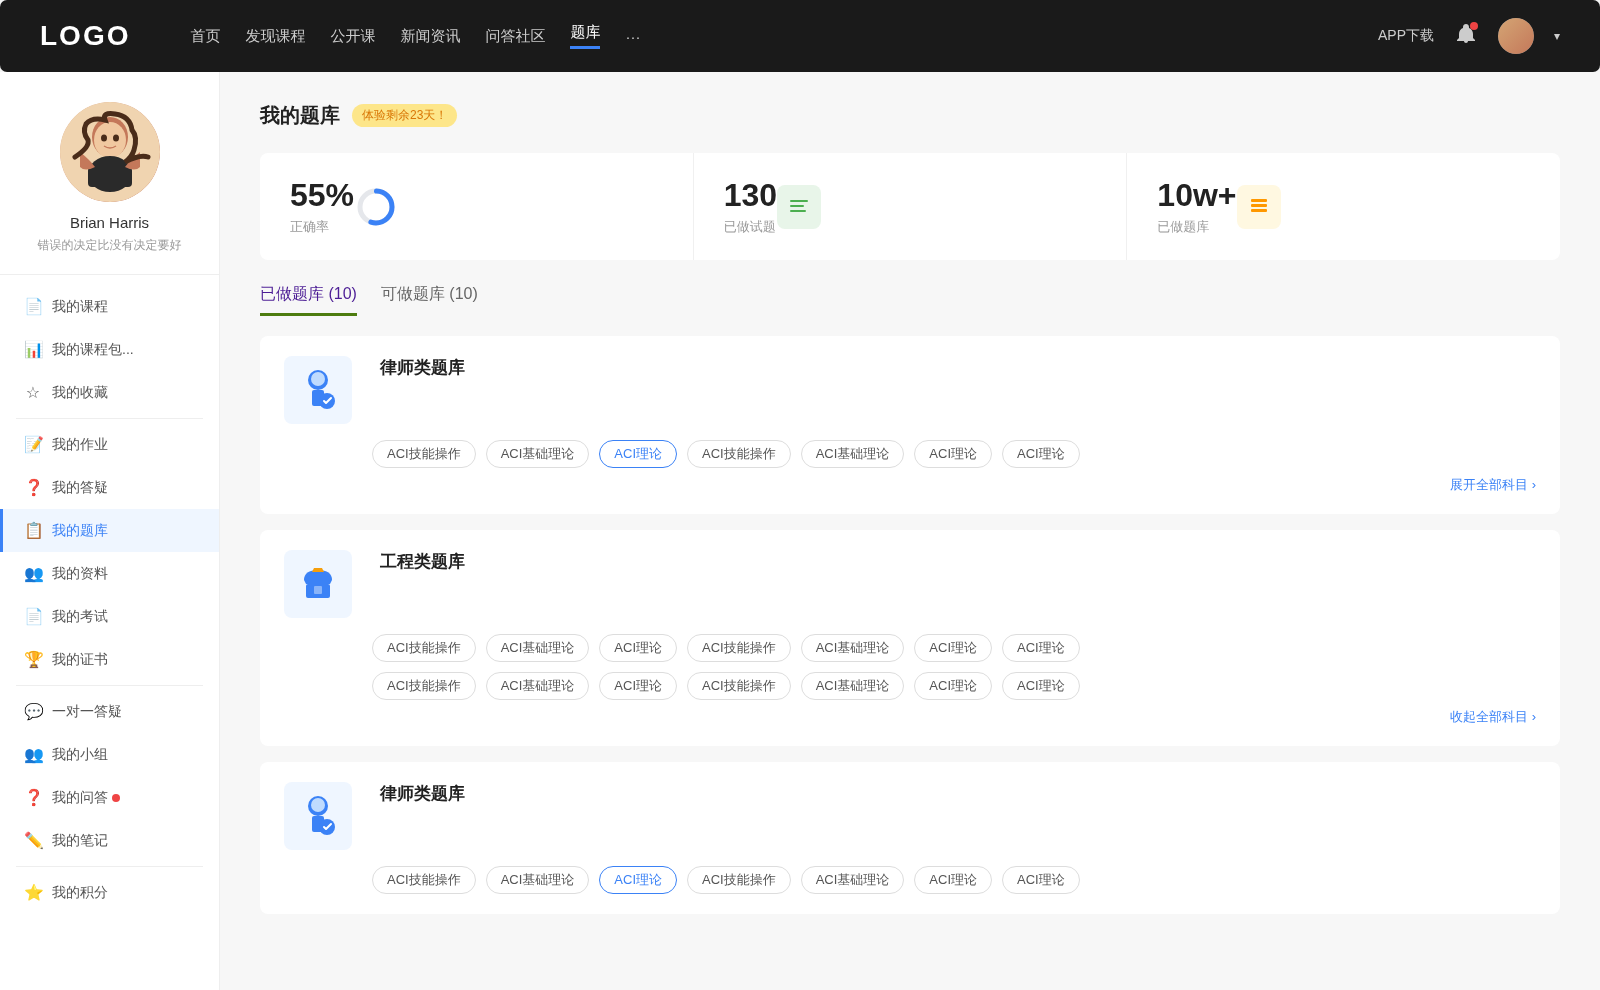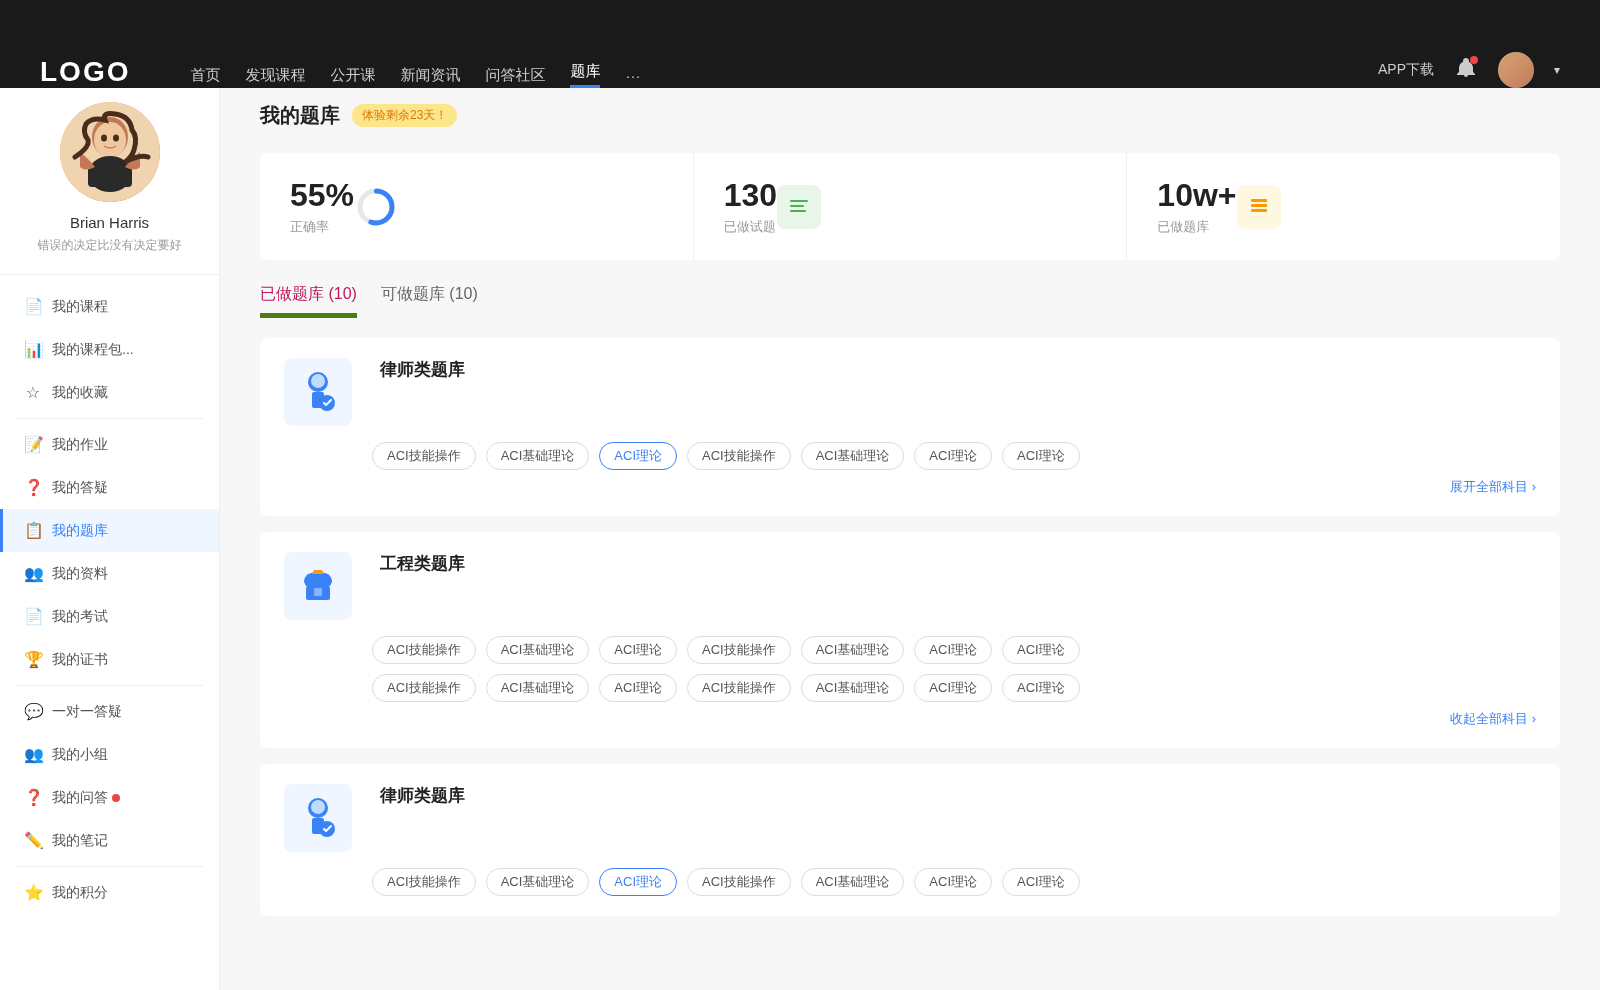--- a/index.html
+++ b/index.html
@@ -1,27 +1,28 @@
 <!DOCTYPE html>
 <html><head>
   <meta charset="utf-8">
   <style>
     * { margin: 0; padding: 0; box-sizing: border-box; }
     body { font-family: 'PingFang SC', 'Microsoft YaHei', sans-serif; background: #f5f5f5; width: 1600px; min-height: 990px; overflow-x: hidden; }
 
     
     .navbar {
       background: #1a1a1a;
-      height: 88px;
-      display: flex;
-      align-items: flex-end;
+      height: 72px;
+      display: flex;
+      align-items: center;
       padding: 0 40px;
       position: fixed;
       top: 0; left: 0; right: 0;
       z-index: 100;
+      border-radius: 7px;
     }
     .nav-logo {
       color: white;
       font-size: 28px;
       font-weight: bold;
       letter-spacing: 2px;
       margin-right: 60px;
     }
     .nav-links {
       display: flex;
@@ -229,22 +230,22 @@
       gap: 24px;
       margin-bottom: 20px;
     }
     .tab {
       font-size: 16px;
       color: #666;
       cursor: pointer;
       padding-bottom: 8px;
     }
     .tab.active {
-      color: #be185d;
-      border-bottom: 5px solid #4d7c0f;
+      color: #4c1d95;
+      border-bottom: 3px solid #4d7c0f;
       font-weight: 500;
     }
 
     
     .bank-card {
       background: white;
       border-radius: 8px;
       margin-bottom: 16px;
       padding: 20px 24px;
     }

